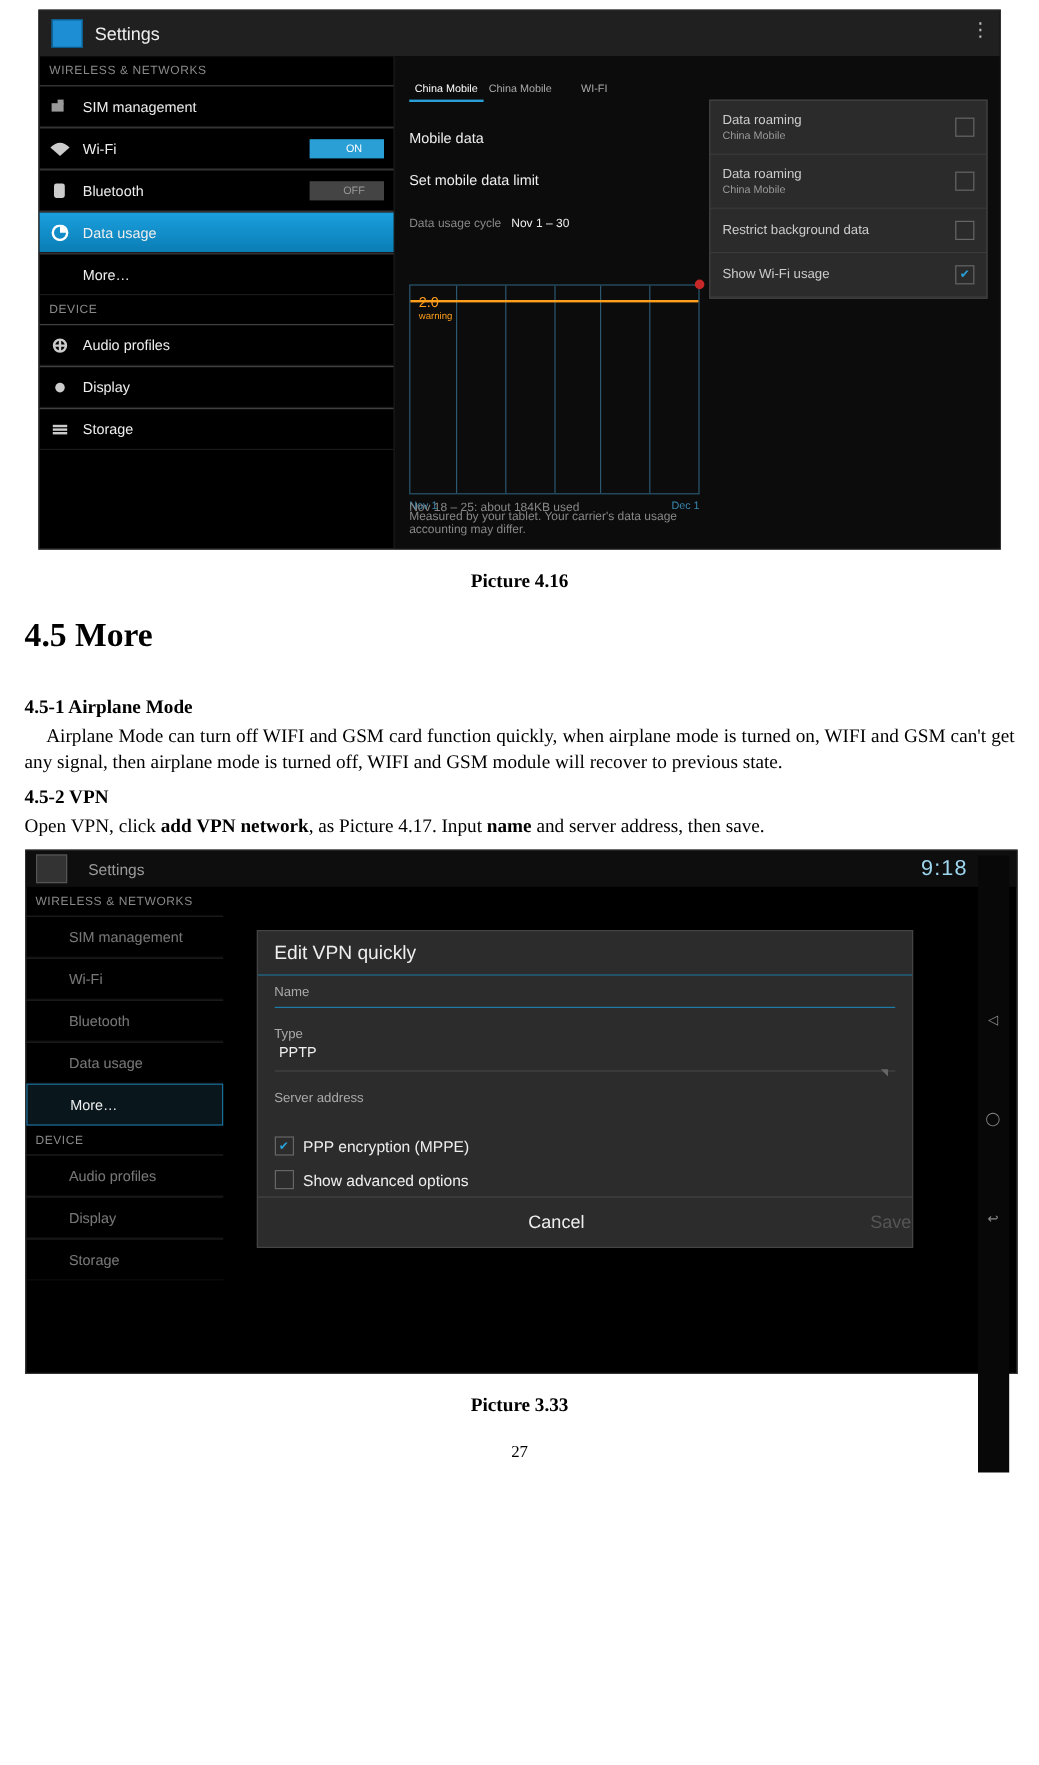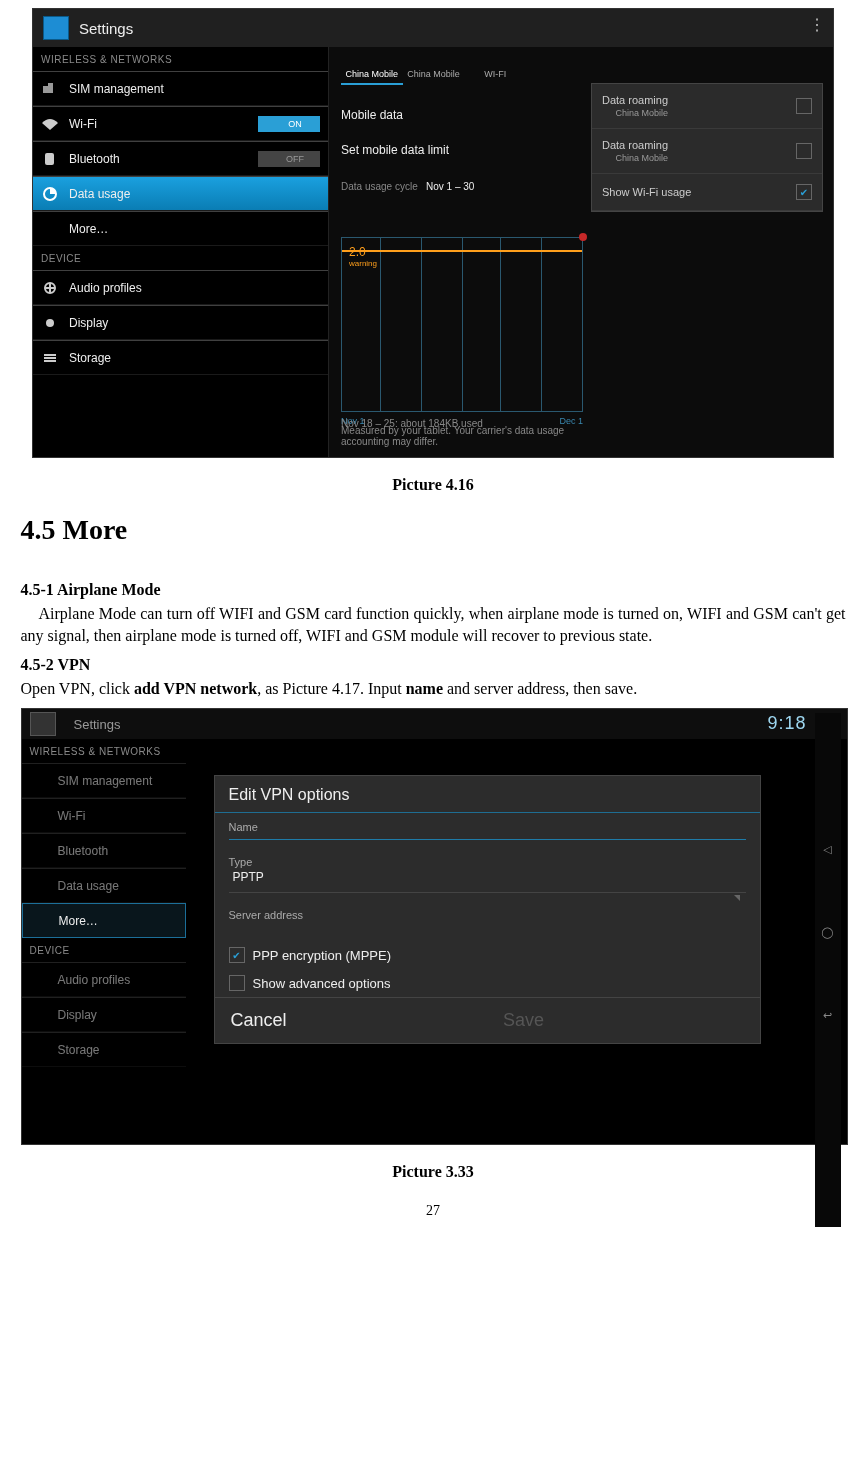--- a/index.html
+++ b/index.html
@@ -33,21 +33,21 @@
 .s1-main-row { position: absolute; left: 12px; right: 250px; color: #eee; font-size: 12px; padding: 6px 0; }
 .s1-graph { position: absolute; top: 190px; left: 12px; right: 250px; height: 175px; }
 .s1-graph-lbl { position: absolute; top: 8px; left: 8px; color: #ff9f1c; font-size: 12px; }
 .s1-graph-lbl small { display: block; color: #ff9f1c; font-size: 8px; }
 .grid { position: absolute; inset: 0; border: 1px solid #2a586f; }
 .grid .vl { position: absolute; top: 0; bottom: 0; width: 1px; background: #2a586f; }
 .s1-foot { position: absolute; bottom: 28px; left: 12px; right: 250px; color: #888; font-size: 10px; }
 .s1-foot2 { position: absolute; bottom: 10px; left: 12px; right: 250px; color: #888; font-size: 10px; }
 
 .s1-popup { position: absolute; right: 10px; top: 36px; width: 230px; background: #2b2b2b; border: 1px solid #444; }
-.s1-popup-row { padding: 10px 10px; border-bottom: 1px solid #3a3a3a; display: flex; align-items: center; justify-content: space-between; font-size: 11px; text-align: right; }
+.s1-popup-row { padding: 10px 10px; border-bottom: 1px solid #3a3a3a; display: flex; align-items: center; justify-content: space-between; font-size: 11px; }
 .s1-popup-row .sub { color: #999; font-size: 9px; display: block; margin-top: 2px; }
 .chk { width: 14px; height: 14px; border: 1px solid #666; display: inline-flex; align-items: center; justify-content: center; font-size: 10px; color: #2a9fd6; }
 
 
 .caption { text-align: center; font-weight: bold; margin: 18px 0; font-size: 16px; }
 h2 { font-size: 28px; margin: 20px 0 35px; }
 .sub-head { font-weight: bold; margin: 4px 0; }
 p.body { margin: 4px 0 8px; text-align: justify; line-height: 1.4; }
 p.body .ind { display: inline-block; width: 18px; }
 p.body b { font-weight: bold; }
@@ -63,21 +63,21 @@
 .s2-side .s1-row.more-sel { opacity: 1; background: #2b6c8a33; border: 1px solid #1c6f99; }
 .s2-main { flex: 1; position: relative; padding-right: 36px; }
 
 .dialog { position: absolute; top: 36px; left: 28px; width: 545px; background: #2c2c2c; border: 1px solid #444; box-shadow: 0 4px 20px rgba(0,0,0,.6); }
 .dialog .title { color: #eee; font-size: 16px; padding: 10px 14px 8px; border-bottom: 1px solid #1e6d92; }
 .dialog .field-lbl { color: #aaa; font-size: 11px; padding: 8px 14px 2px; }
 .dialog .underline { margin: 4px 14px 8px; height: 1px; background: #1e7ba8; }
 .dialog .val { color: #eee; font-size: 12px; padding: 0 18px 4px; }
 .dialog .opt { display: flex; align-items: center; gap: 8px; padding: 6px 14px; color: #eee; font-size: 13px; }
 .dialog .btns { display: flex; border-top: 1px solid #444; }
-.dialog .btns div { flex: 1; text-align: left; padding: 12px 16px; color: #eee; font-size: 18px; }
+.dialog .btns div { flex: 1; text-align: right; padding: 12px 0; color: #eee; font-size: 15px; }
 .dialog .btns div.dis { color: #555; }
 .tri { position: absolute; right: 20px; bottom: 142px; width: 0; height: 0; border-left: 6px solid transparent; border-top: 6px solid #666; }
 .pagenum { text-align: center; font-size: 14px; margin-top: 22px; }
 </style>
 </head>
 <body>
 
 <div class="wrap">
 
 <div class="shot1">
@@ -180,20 +180,24 @@
       <div class="s1-popup">
         <div class="s1-popup-row">
           <span><span>Data roaming</span><span class="sub">China Mobile</span></span>
           <span class="chk"></span>
         </div>
         <div class="s1-popup-row">
           <span><span>Data roaming</span><span class="sub">China Mobile</span></span>
           <span class="chk"></span>
         </div>
         <div class="s1-popup-row">
+          <span>Restrict background data</span>
+          <span class="chk"></span>
+        </div>
+        <div class="s1-popup-row">
           <span>Show Wi-Fi usage</span>
           <span class="chk">✔</span>
         </div>
       </div>
     </div>
   </div>
 </div>
 
 <div class="caption">Picture 4.16</div>
 
@@ -246,21 +250,21 @@
             <span class="s1-lbl">Display</span>
           </div>
       <div class="s1-row">
             <span class="s1-ic"></span>
             <span class="s1-lbl">Storage</span>
           </div>
     </div>
 
     <div class="s2-main">
       <div class="dialog">
-        <div class="title">Edit VPN options</div>
+        <div class="title">Edit VPN quickly</div>
         <div class="field-lbl">Name</div>
         <div class="underline"></div>
         <div class="field-lbl">Type</div>
         <div class="val">PPTP</div>
         <div class="underline" style="background:#444;"></div>
         <div class="field-lbl">Server address</div>
         <div style="height:18px;"></div>
         <div class="opt">
           <span class="chk">✔</span>
           <span>PPP encryption (MPPE)</span>

